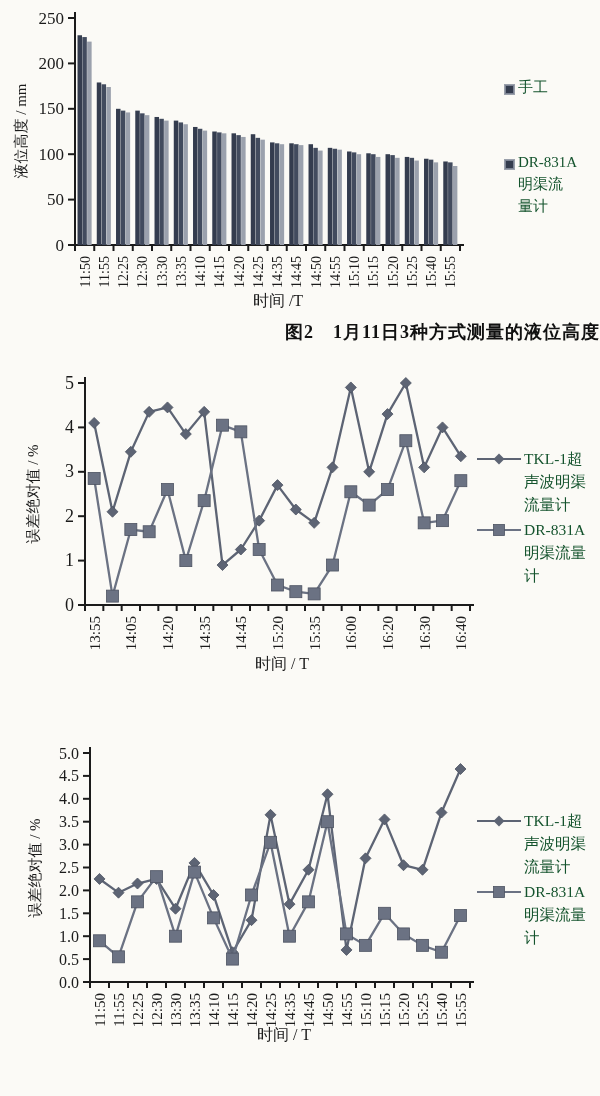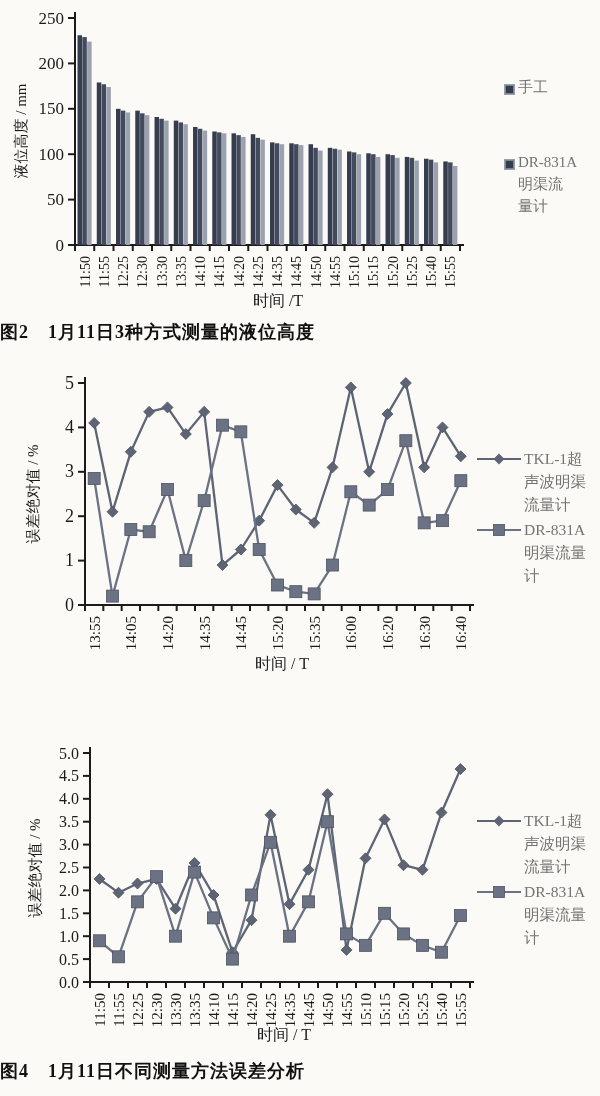--- a/index.html
+++ b/index.html
@@ -12,37 +12,37 @@
     overflow:hidden;
   }
   .figure{position:absolute;left:0;width:600px;}
   #fig2-block{top:0;height:352px;}
   #fig3-block{top:352px;height:368px;}
   #fig4-block{top:720px;height:376px;}
   .chart-svg{position:absolute;left:0;top:0;}
   svg{font-family:"Liberation Serif", serif;fill:#1b1b1b;}
   .caption{
     position:absolute;left:0;width:600px;
-    text-align:left;
+    text-align:right;
     font-size:18px;font-weight:700;
     letter-spacing:1px;
     color:#111;
   }
   #fig2-block .caption{top:320px;}
   #fig3-block .caption{top:340px;}
   #fig4-block .caption{top:339px;}
   .legend{position:absolute;display:flex;flex-direction:column;}
   .legend-fig2{left:504px;top:76px;gap:52px;width:92px;}
   .legend-fig3{left:477px;top:95px;gap:2px;width:122px;}
   .legend-fig4{left:477px;top:89px;gap:2px;width:122px;}
   .legend-item{display:flex;align-items:flex-start;gap:3px;}
   .legend-label{
     white-space:pre-line;
     font-size:15.5px;line-height:23px;
-    color:#737373;
+    color:#14532d;
   }
   .legend-fig2 .legend-label{font-size:15px;line-height:22px;}
   .marker-slot{flex:0 0 auto;margin-top:5px;display:inline-block;}
   .patch-slot{margin-top:5px;}
 </style>
 </head>
 <body>
 
 <div class="page">
 
@@ -444,16 +444,15 @@
       <div class="legend-item">
         <span class="marker-slot"><svg width="44" height="14" viewBox="0 0 44 14">
               <line x1="0" y1="7" x2="44" y2="7" stroke="#6b7283" stroke-width="2.2"></line>
               <rect x="16.5" y="1.5" width="11" height="11" fill="#6b7283" stroke="#4d5362" stroke-width="0.8"></rect>
             </svg></span>
         <span class="legend-label">DR-831A
 明渠流量
 计</span>
       </div>
     </div>
-    <div class="caption">图4　1月11日不同测量方法误差分析</div>
   </div>
 
 </div>
 
 </body></html>

